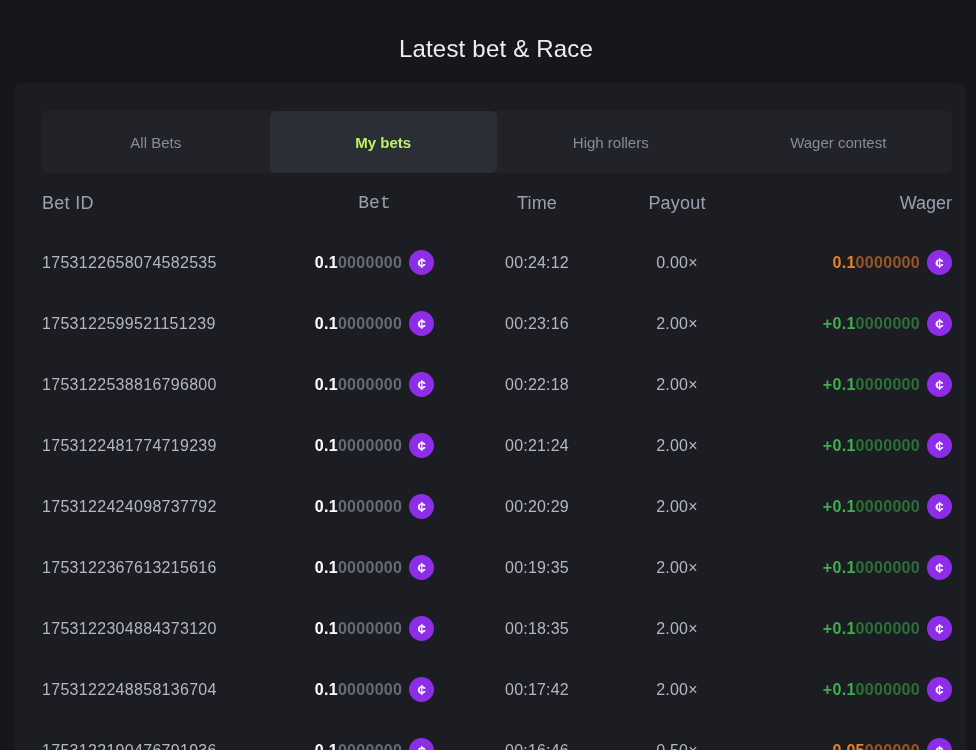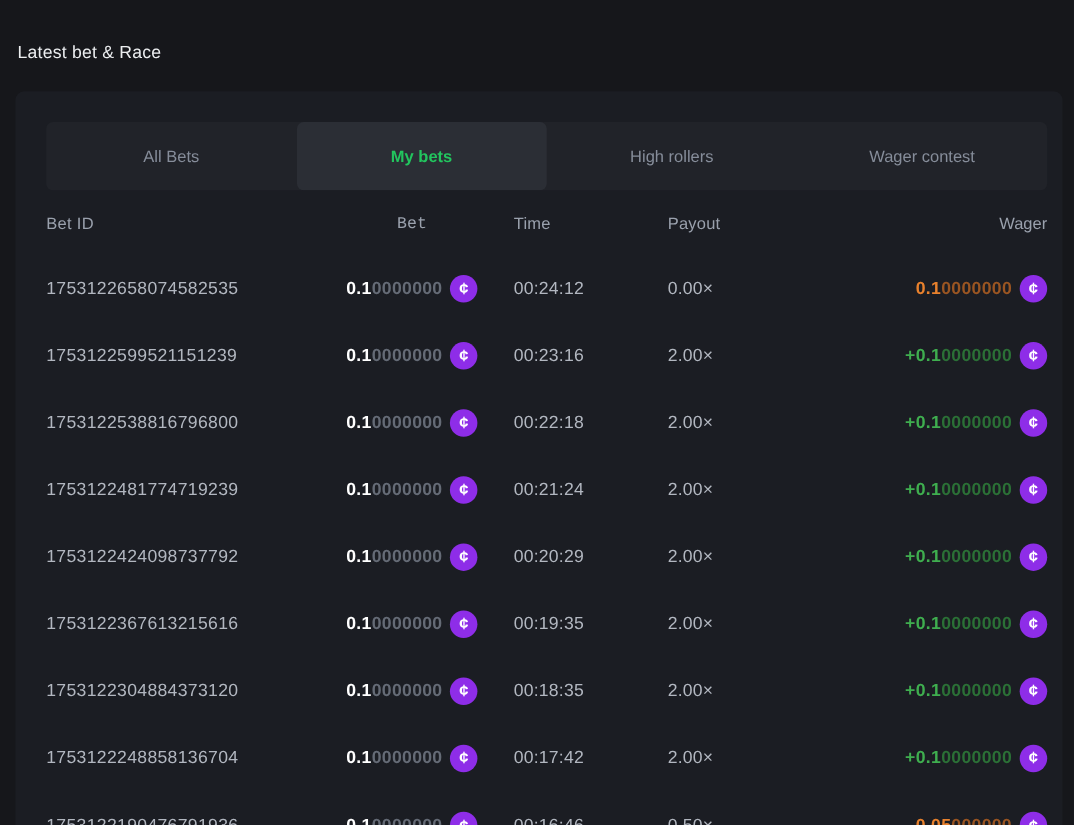--- a/index.html
+++ b/index.html
@@ -20,25 +20,26 @@
   }
   *{margin:0;padding:0;box-sizing:border-box;}
   html,body{width:976px;height:750px;overflow:hidden;}
   body{
     background:var(--page-bg);
     font-family:"Liberation Sans","DejaVu Sans",sans-serif;
     -webkit-font-smoothing:antialiased;
   }
   .page-title{
     margin:36px 0 0 16px;
-    font-size:16px;
+    font-size:24px;
     line-height:26px;
     font-weight:500;
     color:var(--text-title);
     letter-spacing:.2px;
+    text-align:center;
   }
   .panel{
     margin:21px 10px 0 14px;
     background:var(--panel-bg);
     border-radius:8px 8px 0 0;
     padding:28px 14px 0 28px;
     height:calc(750px - 83px);
     overflow:hidden;
   }
   .tab-bar{
@@ -54,43 +55,43 @@
     display:flex;
     align-items:center;
     justify-content:center;
     font-size:15px;
     color:var(--text-muted);
     cursor:pointer;
     border-radius:6px;
   }
   .tab.active{
     background:var(--tab-active-bg);
-    color:#22c55e;
+    color:#bef264;
     font-weight:700;
   }
   .thead,.trow{
     display:grid;
     grid-template-columns:240px 185px 140px 140px 1fr;
     align-items:center;
   }
   .thead{
     margin-top:8px;
     height:44px;
-    font-size:15px;
+    font-size:18px;
     color:var(--text-header);
   }
   .tbody{margin-top:7px;}
   .trow{
     height:61px;
     font-size:16px;
     color:var(--text-cell);
   }
   .cell{white-space:nowrap;}
   .c-id{text-align:left;letter-spacing:.3px;}
-  .c-time,.c-payout{letter-spacing:.2px;}
+  .c-time,.c-payout{text-align:center;letter-spacing:.2px;}
   .c-bet{display:flex;align-items:center;justify-content:center;gap:7px;}
   .c-profit{display:flex;align-items:center;justify-content:flex-end;gap:7px;}
   .thead .c-bet{display:block;text-align:center;font-family:Liberation Mono, monospace;}
   .thead .c-profit{display:block;text-align:right;}
   .amt{font-weight:700;letter-spacing:.3px;}
   .c-bet .main{color:#ffffff;}
   .c-bet .zeros{color:var(--text-zeros);}
   .c-profit.win .main{color:var(--profit-win);}
   .c-profit.win .zeros{color:var(--profit-win-dim);}
   .c-profit.loss .main{color:var(--profit-loss);}

